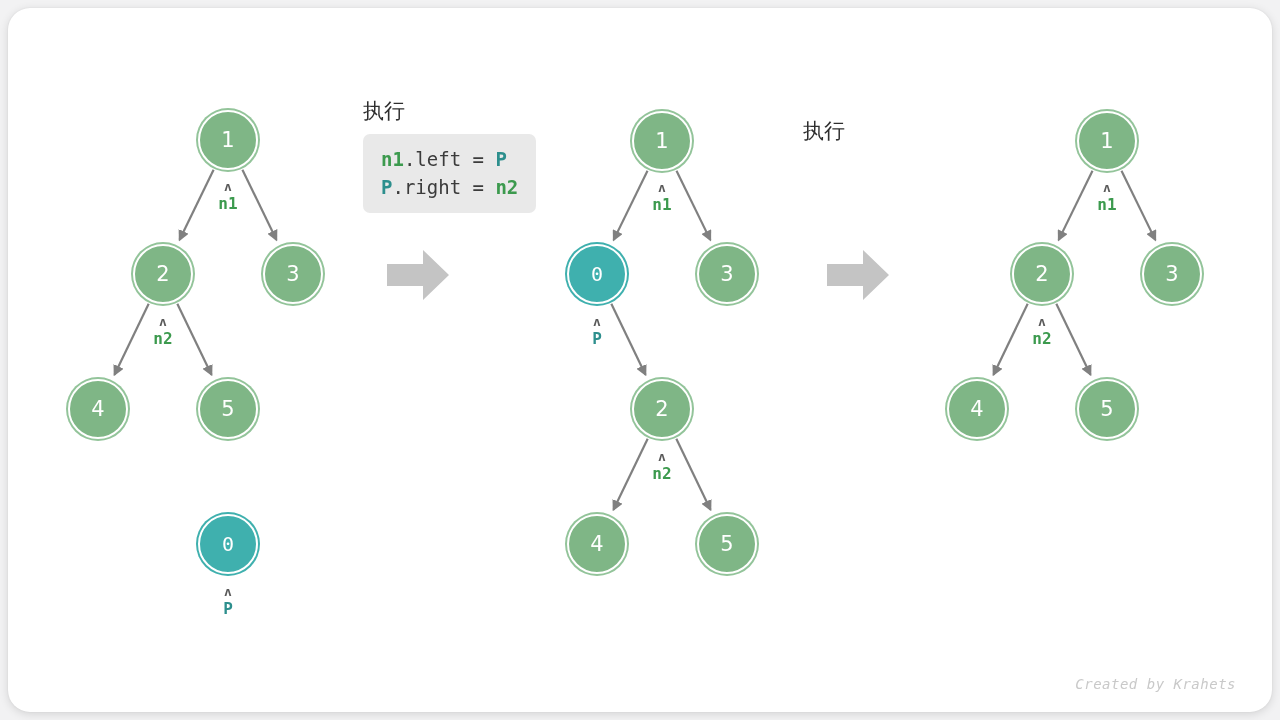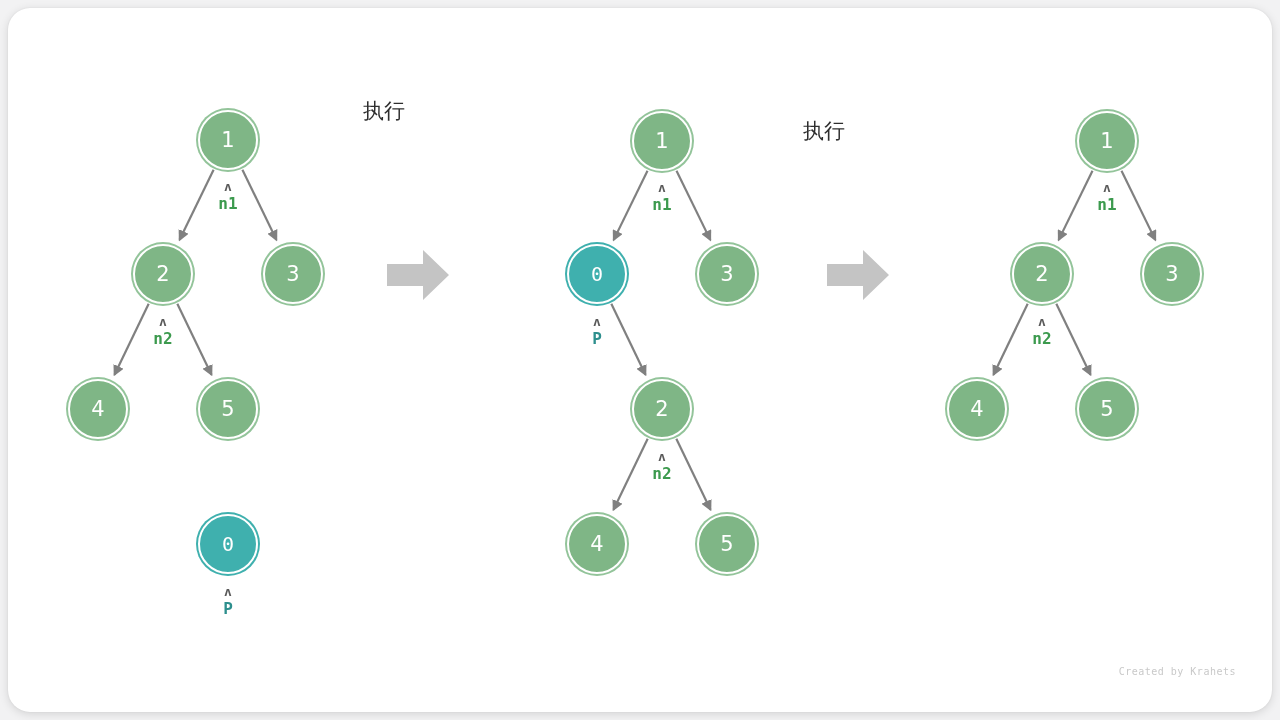--- a/index.html
+++ b/index.html
@@ -113,25 +113,26 @@
     white-space: pre;
   }
   .tok-var  { color: #3c9a4e; font-weight: bold; }
   .tok-ptr  { color: #2d8f8d; font-weight: bold; }
   .tok-plain{ color: #3b3b3b; }
 
   
   #credit {
     position: absolute;
     right: 44px;
-    bottom: 43px;
-    font-family: "DejaVu Sans Mono", monospace;
-    font-size: 10px;
+    bottom: 28px;
+    font-family: "DejaVu Sans Mono", monospace;
+    font-size: 14px;
     color: #c9c9c9;
     letter-spacing: 0.5px;
+    font-style: italic;
   }
 </style>
 </head>
 <body>
 
 <div id="stage">
   <div id="card"></div>
 
   <svg class="layer" id="edge-layer">
     <defs>
@@ -247,18 +248,18 @@
         <span class="caret">ʌ</span>
         <span class="name green">n1</span>
       </div>
       <div class="ptr" style="left: 1042px; top: 316px;">
         <span class="caret">ʌ</span>
         <span class="name green">n2</span>
       </div>
     </div>
 
   <div id="code-group">
-      <div class="panel" style="left: 363px; top: 98px;"><div class="heading">执行</div></div>
+      <div class="panel" style="left: 363px; top: 98px;"><div class="heading">执行</div><div class="codebox"><div class="codeline"><span class="tok-var">n1</span><span class="tok-plain">.left = </span><span class="tok-ptr">P</span></div><div class="codeline"><span class="tok-ptr">P</span><span class="tok-plain">.right = </span><span class="tok-var">n2</span></div></div></div>
       <div class="panel" style="left: 803px; top: 118px;"><div class="heading">执行</div></div>
     </div>
 
   <div id="credit">Created by Krahets</div>
 </div>
 
 </body></html>

